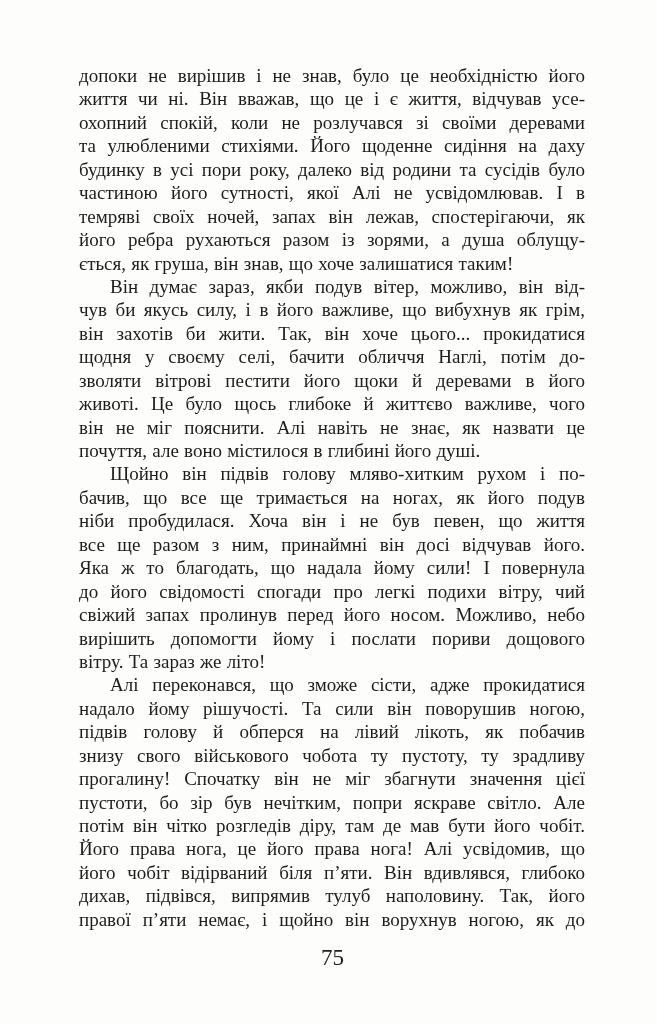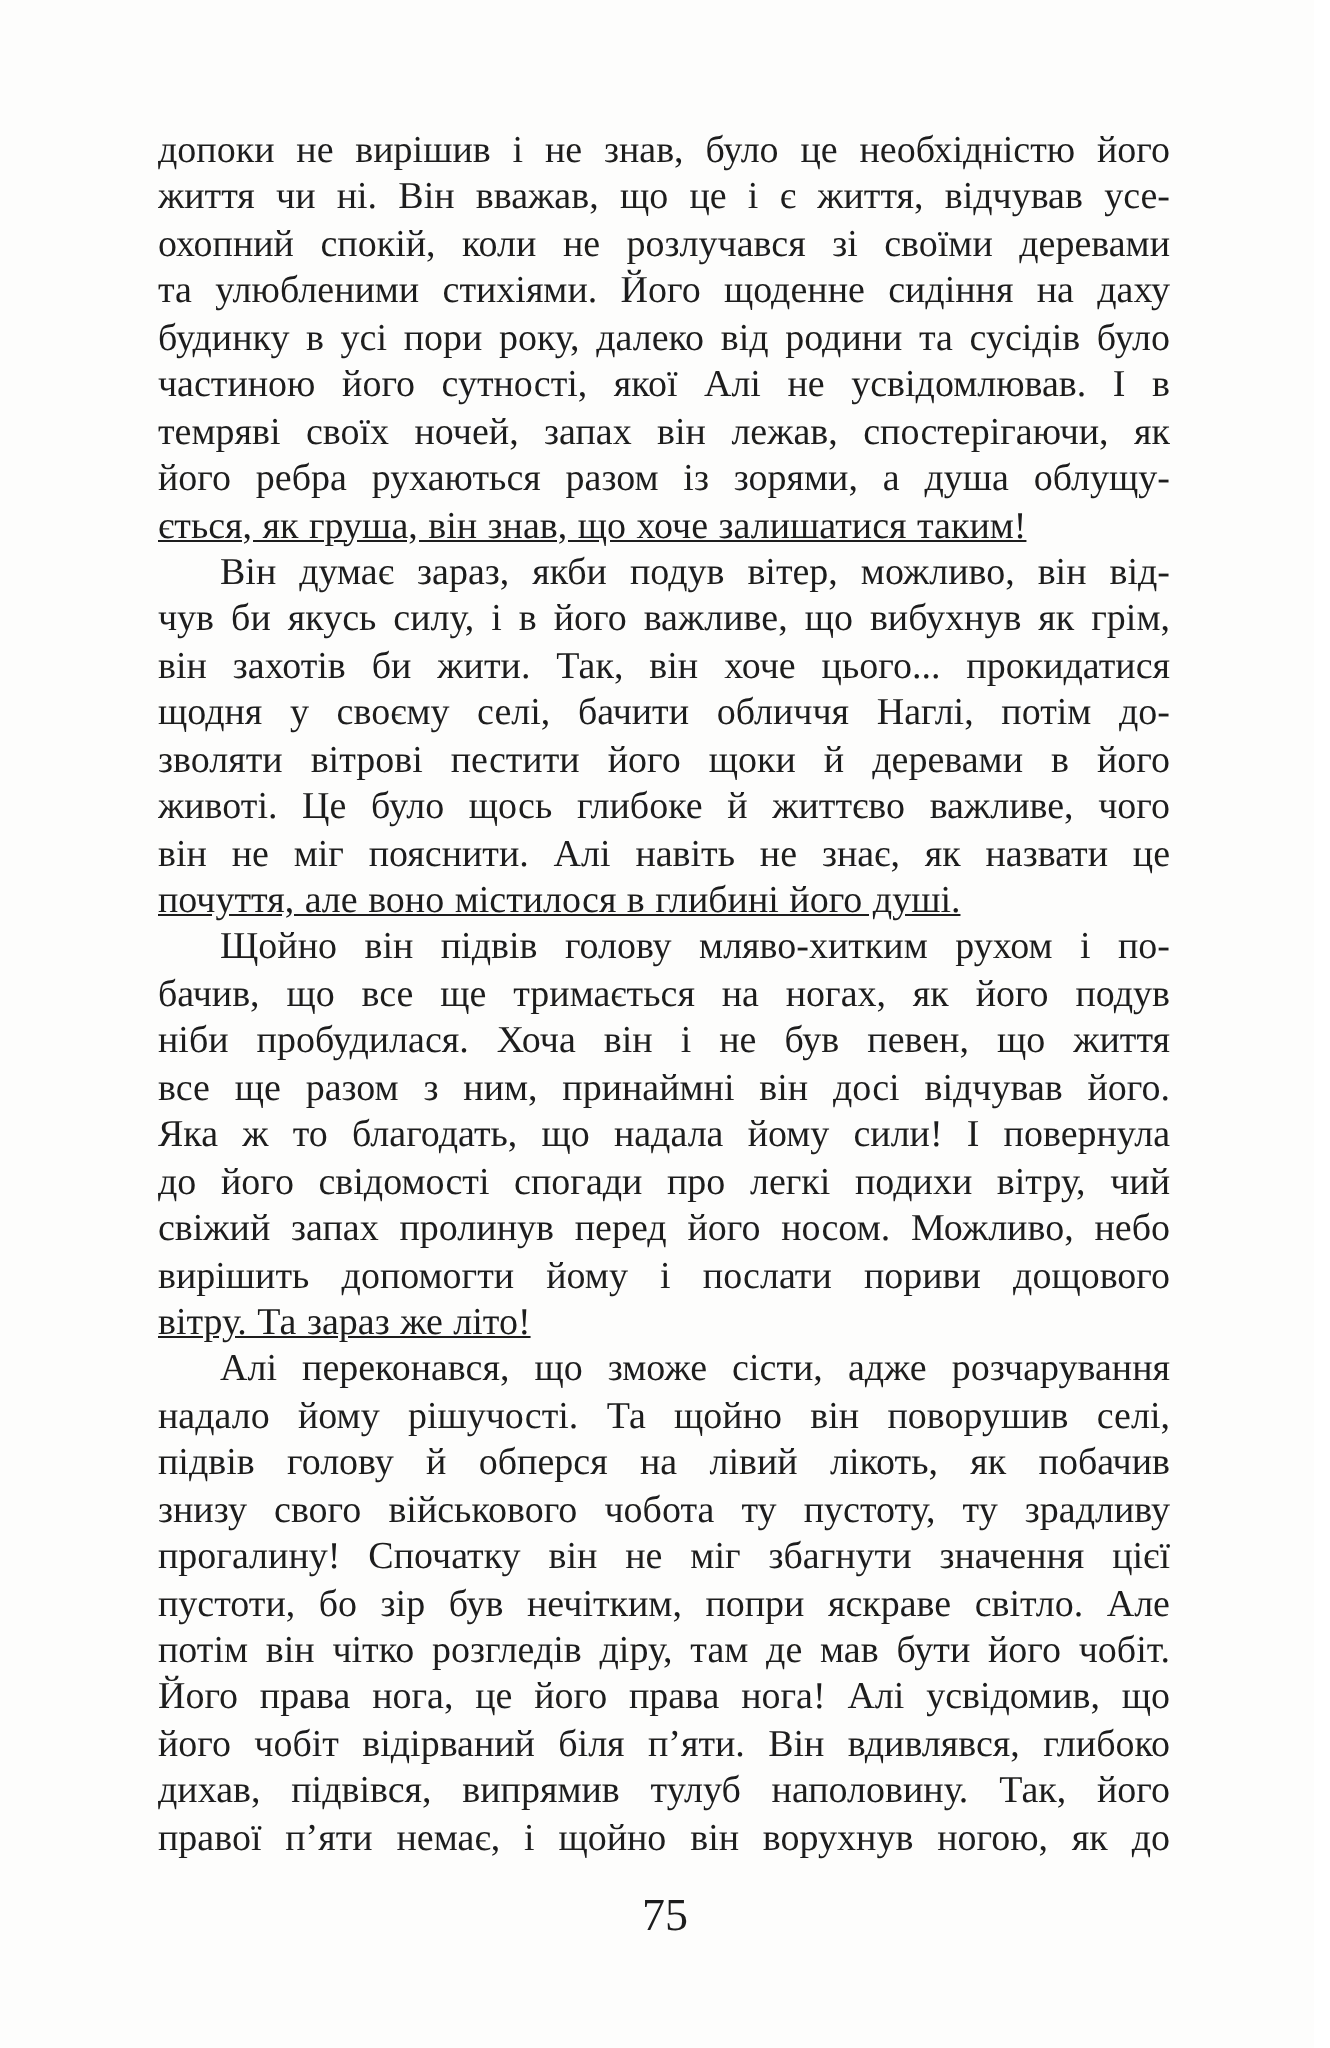--- a/index.html
+++ b/index.html
@@ -25,21 +25,21 @@
     font-size: 19px;
     line-height: 23.45px;
     height: 23.45px;
     text-align: justify;
     text-align-last: justify;
     word-spacing: 0.5px;
     white-space: normal;
     overflow: hidden;
   }
   .line.indent { padding-left: 31px; }
-  .line.plast { text-align-last: left; text-decoration: underline; }
+  .line.plast { text-align-last: left; }
   .page-number {
     position: absolute;
     left: 0; top: 946px;
     width: 665px;
     text-align: center;
     font-size: 23px;
     line-height: 24px;
     color: #1d1d1d;
   }
 </style>
@@ -78,22 +78,22 @@
       <div class="line">ніби пробудилася. Хоча він і не був певен, що життя</div>
       <div class="line">все ще разом з ним, принаймні він досі відчував його.</div>
       <div class="line">Яка ж то благодать, що надала йому сили! І повернула</div>
       <div class="line">до його свідомості спогади про легкі подихи вітру, чий</div>
       <div class="line">свіжий запах пролинув перед його носом. Можливо, небо</div>
       <div class="line">вирішить допомогти йому і послати пориви дощового</div>
       <div class="line plast">вітру. Та зараз же літо!</div>
     </div>
 
     <div class="para">
-      <div class="line indent">Алі переконався, що зможе сісти, адже розчарування</div>
-      <div class="line">надало йому рішучості. Та щойно він поворушив селі,</div>
+      <div class="line indent">Алі переконався, що зможе сісти, адже прокидатися</div>
+      <div class="line">надало йому рішучості. Та сили він поворушив ногою,</div>
       <div class="line">підвів голову й обперся на лівий лікоть, як побачив</div>
       <div class="line">знизу свого військового чобота ту пустоту, ту зрадливу</div>
       <div class="line">прогалину! Спочатку він не міг збагнути значення цієї</div>
       <div class="line">пустоти, бо зір був нечітким, попри яскраве світло. Але</div>
       <div class="line">потім він чітко розгледів діру, там де мав бути його чобіт.</div>
       <div class="line">Його права нога, це його права нога! Алі усвідомив, що</div>
       <div class="line">його чобіт відірваний біля п’яти. Він вдивлявся, глибоко</div>
       <div class="line">дихав, підвівся, випрямив тулуб наполовину. Так, його</div>
       <div class="line">правої п’яти немає, і щойно він ворухнув ногою, як до</div>
     </div>

